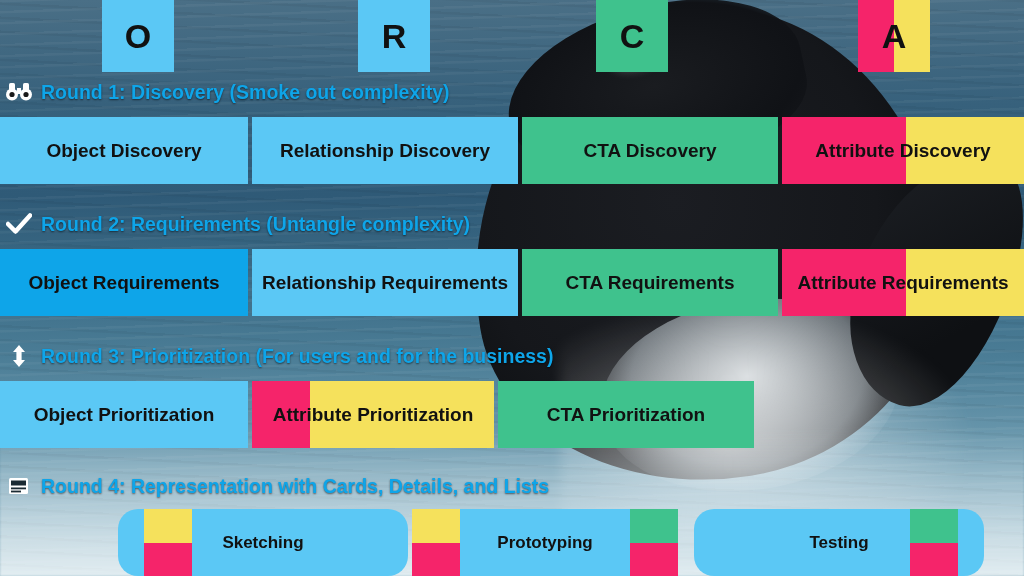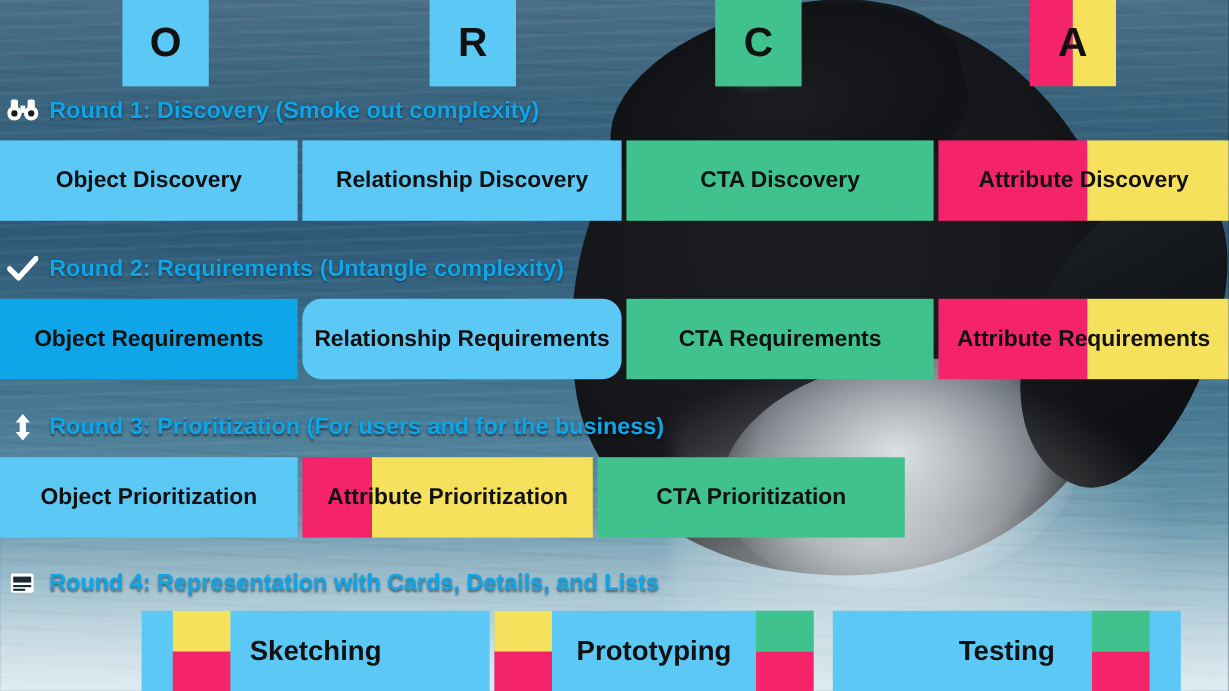--- a/index.html
+++ b/index.html
@@ -100,21 +100,21 @@
   .cell.split{padding:0;}
   .cell .sp-left,.cell .sp-right{position:absolute;top:0;bottom:0;}
   .cell .sp-left{left:0;}
   .cell .sp-right{right:0;}
   .cell .sp-label{position:relative;z-index:2;width:100%;}
 
   
   .r4row{position:absolute;left:0;right:0;display:flex;}
   .r4{
     position:relative;display:flex;align-items:center;justify-content:center;
-    font-weight:bold;font-size:23px;color:#111;box-sizing:border-box;
+    font-weight:bold;font-size:17px;color:#111;box-sizing:border-box;border-radius:20px;
   }
   .r4 .chips{position:absolute;top:0;bottom:0;width:48px;display:flex;flex-direction:column;}
   .r4 .chips.l{left:26px;}
   .r4 .chips.r{right:26px;}
   .r4 .chips .c{flex:1;}
   .r4 .lbl{position:relative;z-index:2;}
 </style>
 </head>
 <body>
 
@@ -185,21 +185,21 @@
       <svg width="26" height="22" viewBox="0 0 26 22" aria-hidden="true">
         <path d="M2 11 L9.5 18.5 L24 2.5" stroke="#ffffff" stroke-width="4.5" fill="none" stroke-linecap="round" stroke-linejoin="round"></path>
       </svg>
     </span>
     <span>Round 2: Requirements (Untangle complexity)</span>
   </div>
   <div class="cells" style="top:249px;height:67px;">
     <div class="cell" style="flex:0 0 248px;background:#0ea5e9;">
       <span>Object Requirements</span>
     </div>
-    <div class="cell" style="flex:0 0 266px;background:#5bc8f5;margin-left:4px;border-radius:16px;">
+    <div class="cell" style="flex:0 0 266px;background:#5bc8f5;margin-left:4px;">
       <span>Relationship Requirements</span>
     </div>
     <div class="cell" style="flex:0 0 256px;background:#3fc28d;margin-left:4px;">
       <span>CTA Requirements</span>
     </div>
     <div class="cell split" style="flex:0 0 242px;margin-left:4px;">
       <span class="sp-left" style="width:124px;background:#f5246a;"></span>
       <span class="sp-right" style="width:118px;background:#f5e15c;"></span>
       <span class="sp-label">Attribute Requirements</span>
     </div>

